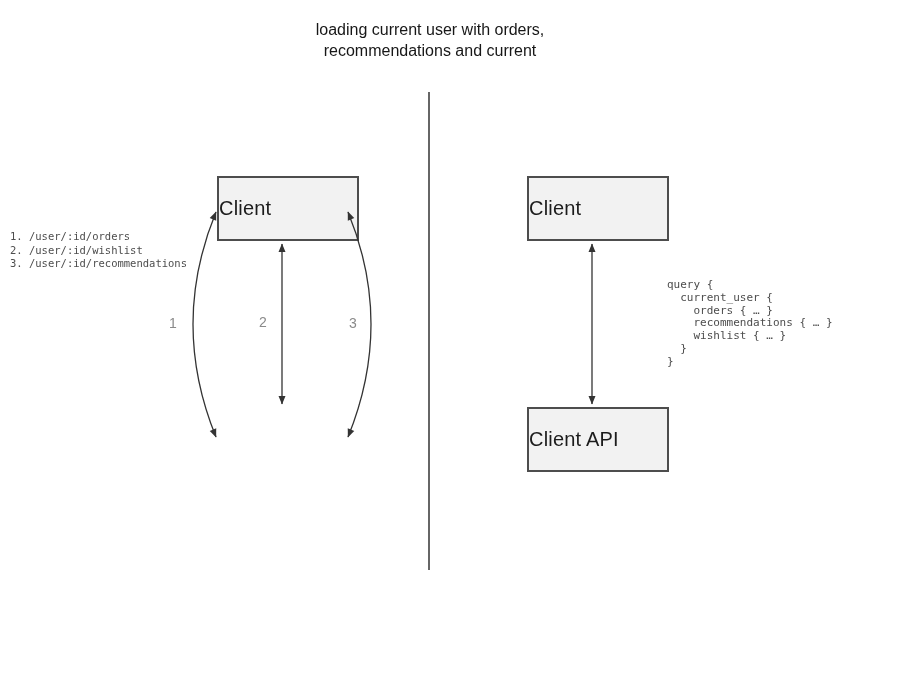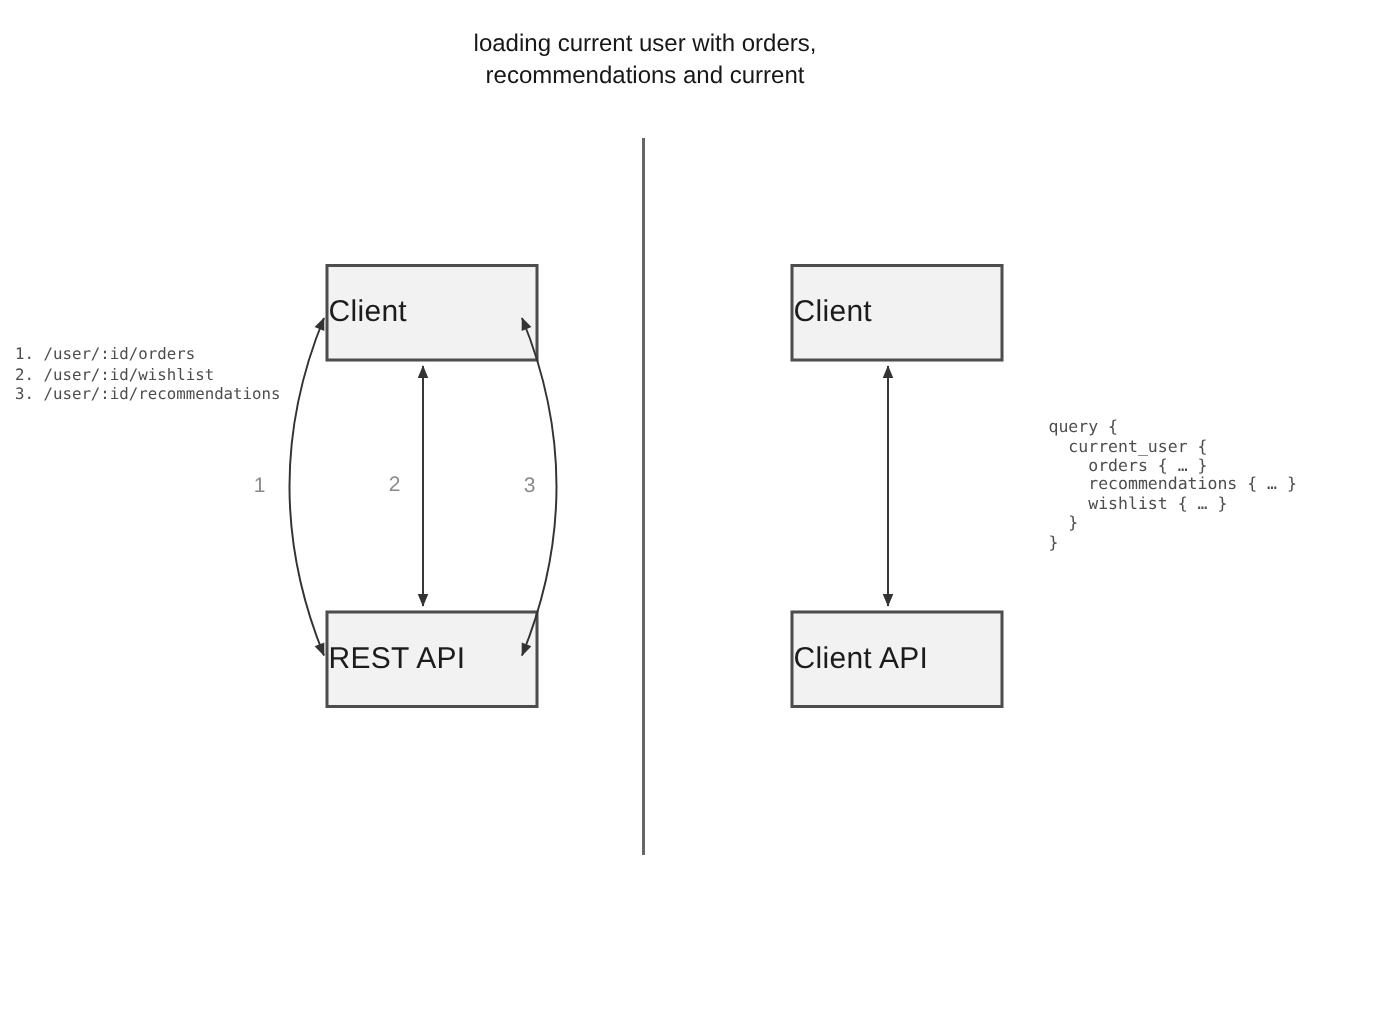--- a/index.html
+++ b/index.html
@@ -56,21 +56,21 @@
     white-space: pre;
   }
   .endpoints {
     left: 10px;
     top: 182px;
     font-size: 10.5px;
     line-height: 13.5px;
     margin-top: 48px;
   }
   .query {
-    left: 699px;
+    left: 667px;
     top: 279px;
     font-size: 11px;
     line-height: 12.8px;
   }
   .arrow-label {
     position: absolute;
     transform: translate(-50%, -50%);
     font-size: 14px;
     color: #8a8a8a;
   }
@@ -102,23 +102,20 @@
 
   <div class="divider"></div>
 
   <pre class="mono endpoints">1. /user/:id/orders
 2. /user/:id/wishlist
 3. /user/:id/recommendations</pre>
 
   <div class="box box-client-rest">
     <span>Client</span>
   </div>
-  <div class="box box-rest-api">
-    <span>REST API</span>
-  </div>
 
   <div class="arrow-label label-1">1</div>
   <div class="arrow-label label-2">2</div>
   <div class="arrow-label label-3">3</div>
 
   <div class="box box-client-gql">
     <span>Client</span>
   </div>
   <div class="box box-graphql-api">
     <span>Client API</span>

